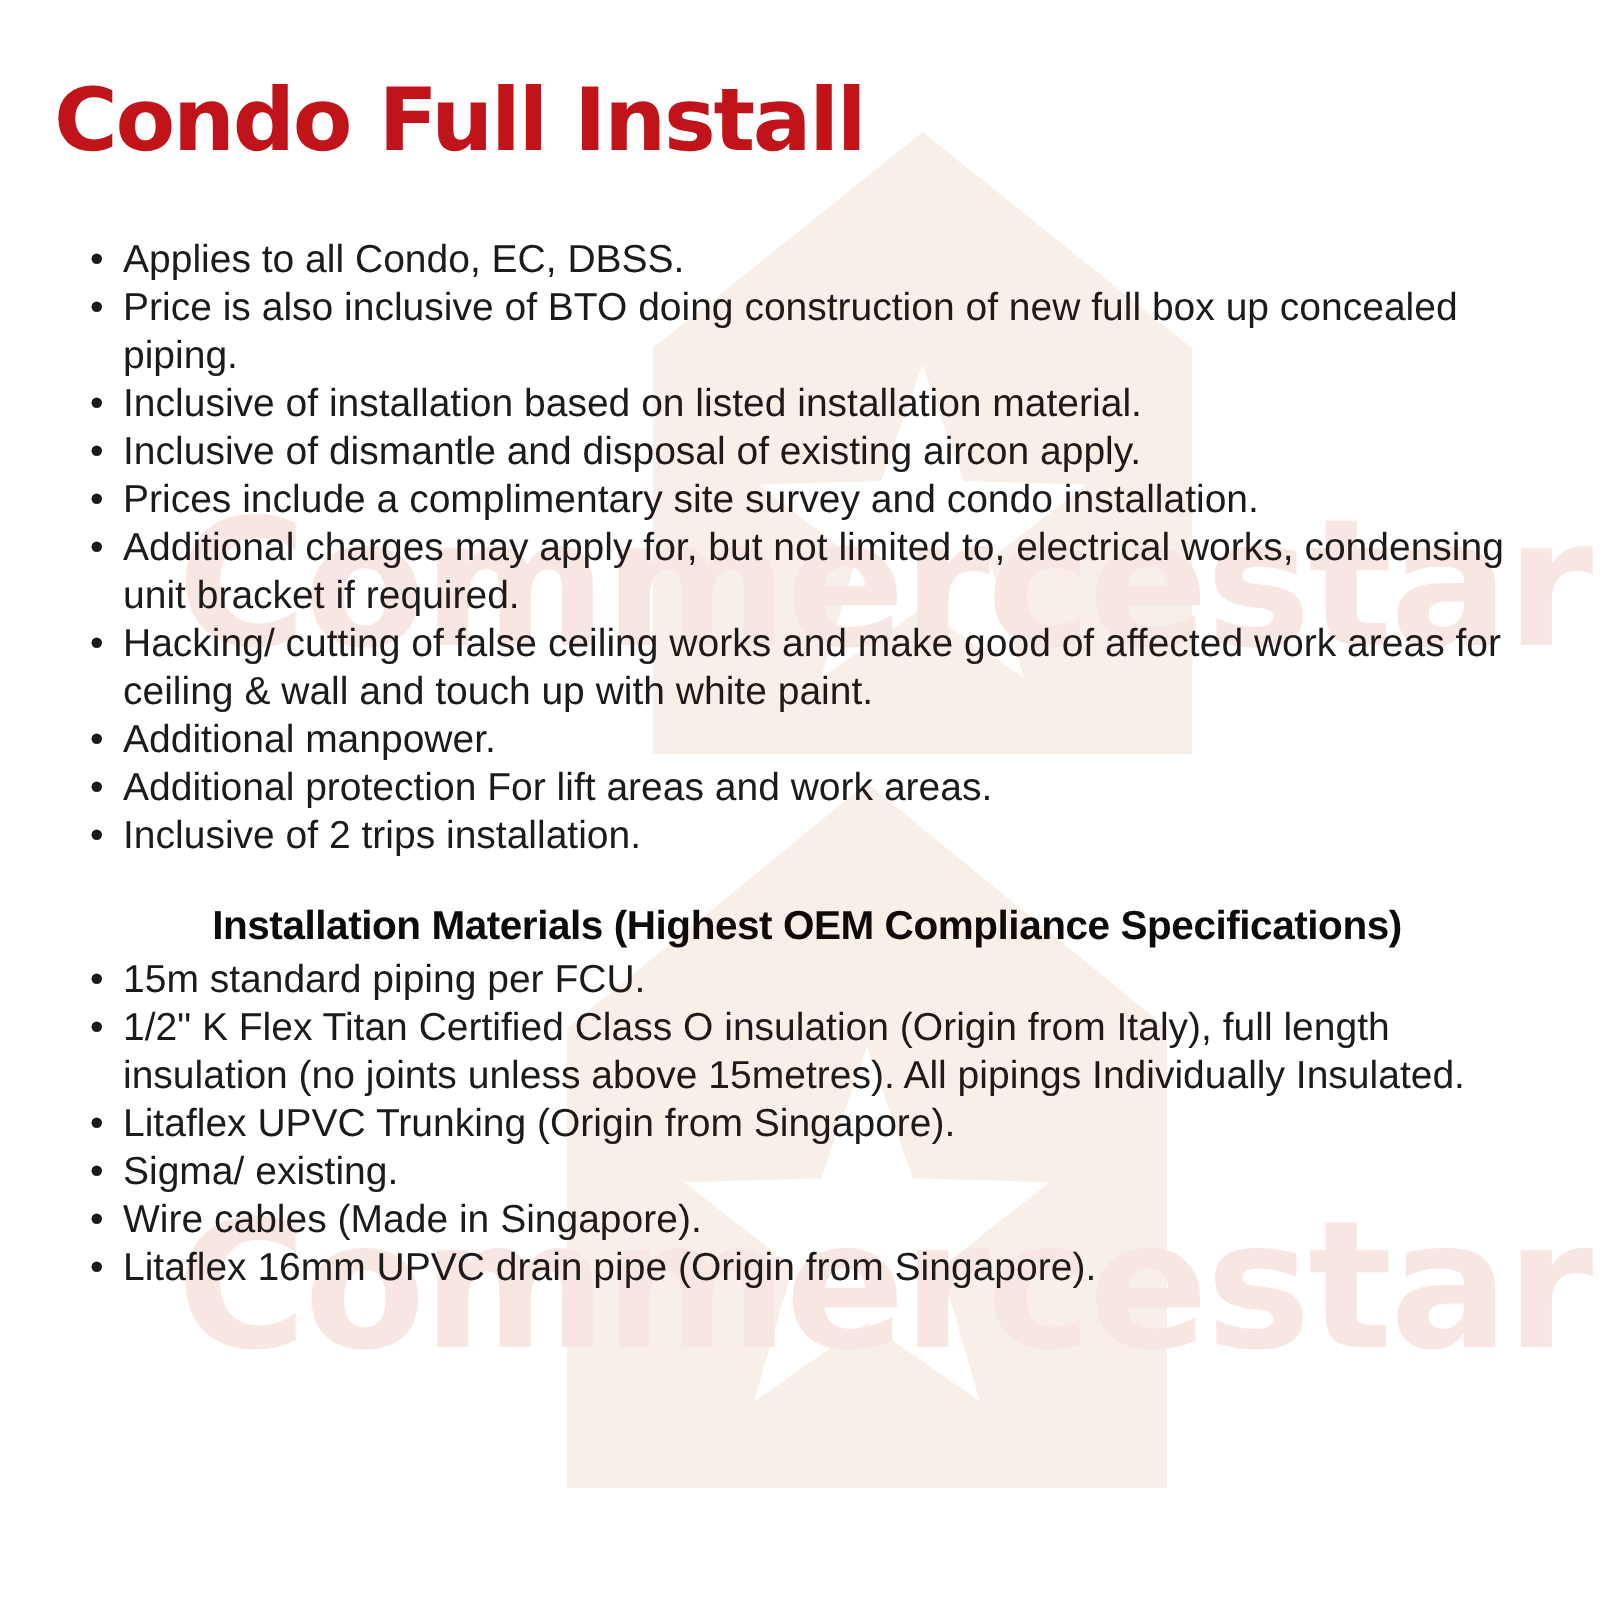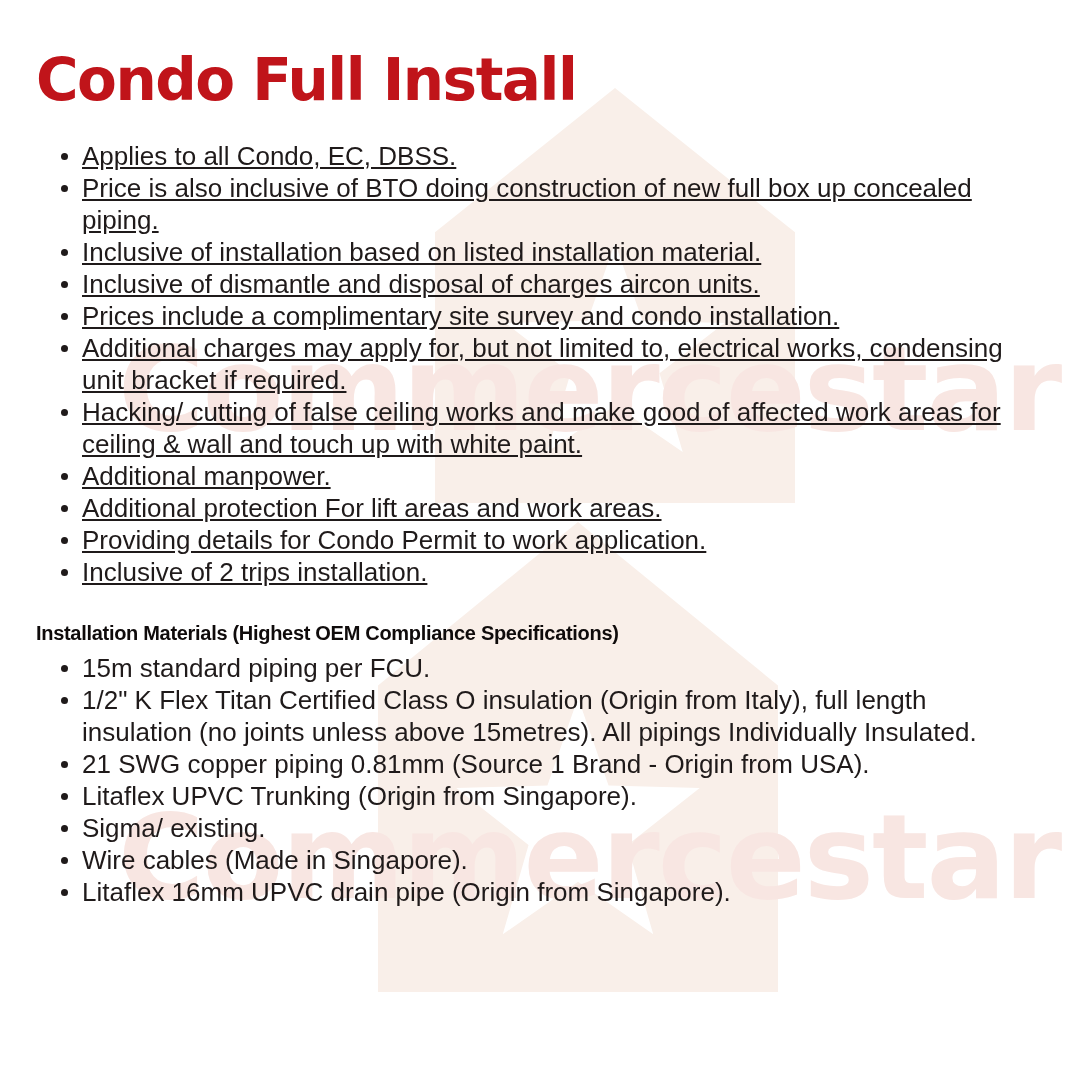--- a/index.html
+++ b/index.html
@@ -22,29 +22,29 @@
   
   .content{position:relative;z-index:2;padding:46px 40px 0 36px;}
   h1{
     margin:0;font-family:"DejaVu Sans",sans-serif;font-weight:700;
     font-size:58px;line-height:68px;letter-spacing:-1.5px;color:#c0141a;
   }
   .blist{
     list-style:none;margin:0;padding:0 0 0 46px;width:942px;
     font-size:26px;line-height:32px;color:#1f1a1a;
   }
-  .intro-list{margin-top:26px;text-decoration:underline;}
+  .intro-list{margin-top:42px;}
   .blist li{position:relative;}
   .blist li::before{
     content:"";position:absolute;left:-21px;top:13px;width:7px;height:7px;
     border-radius:50%;background:#1f1a1a;
   }
   h2{
-    margin:28px 0 2px 0;font-size:20px;line-height:34px;font-weight:700;
-    color:#0f0b0b;letter-spacing:-0.3px;
+    margin:28px 0 2px 0;font-size:27px;line-height:34px;font-weight:700;
+    color:#0f0b0b;letter-spacing:-0.3px;text-align:center;
   }
 </style>
 </head>
 <body>
 
 <div class="page">
 
   <div class="wm" aria-hidden="true">
     <svg class="logo logo-top" viewBox="0 0 100 115" preserveAspectRatio="none">
       <polygon points="50,0 100,40 100,115 0,115 0,40" fill="#f9efe9"></polygon>
@@ -59,37 +59,35 @@
   </div>
 
   <div class="content">
     <h1>Condo Full Install</h1>
 
     <ul class="blist intro-list">
 
     <li>Applies to all Condo, EC, DBSS.</li>
         <li>Price is also inclusive of BTO doing construction of new full box up concealed piping.</li>
         <li>Inclusive of installation based on listed installation material.</li>
-        <li>Inclusive of dismantle and disposal of charges aircon units.</li>
+        <li>Inclusive of dismantle and disposal of existing aircon apply.</li>
         <li>Prices include a complimentary site survey and condo installation.</li>
         <li>Additional charges may apply for, but not limited to, electrical works, condensing unit bracket if required.</li>
         <li>Hacking/ cutting of false ceiling works and make good of affected work areas for ceiling &amp; wall and touch up with white paint.</li>
         <li>Additional manpower.</li>
         <li>Additional protection For lift areas and work areas.</li>
-        <li>Providing details for Condo Permit to work application.</li>
         <li>Inclusive of 2 trips installation.</li>
       </ul>
 
     <h2>Installation Materials (Highest OEM Compliance Specifications)</h2>
 
     <ul class="blist materials-list">
 
     <li>15m standard piping per FCU.</li>
         <li>1/2" K Flex Titan Certified Class O insulation (Origin from Italy), full length insulation (no joints unless above 15metres). All pipings Individually Insulated.</li>
-        <li>21 SWG copper piping 0.81mm (Source 1 Brand - Origin from USA).</li>
         <li>Litaflex UPVC Trunking (Origin from Singapore).</li>
         <li>Sigma/ existing.</li>
         <li>Wire cables (Made in Singapore).</li>
         <li>Litaflex 16mm UPVC drain pipe (Origin from Singapore).</li>
       </ul>
   </div>
 
 </div>
 
 </body></html>

